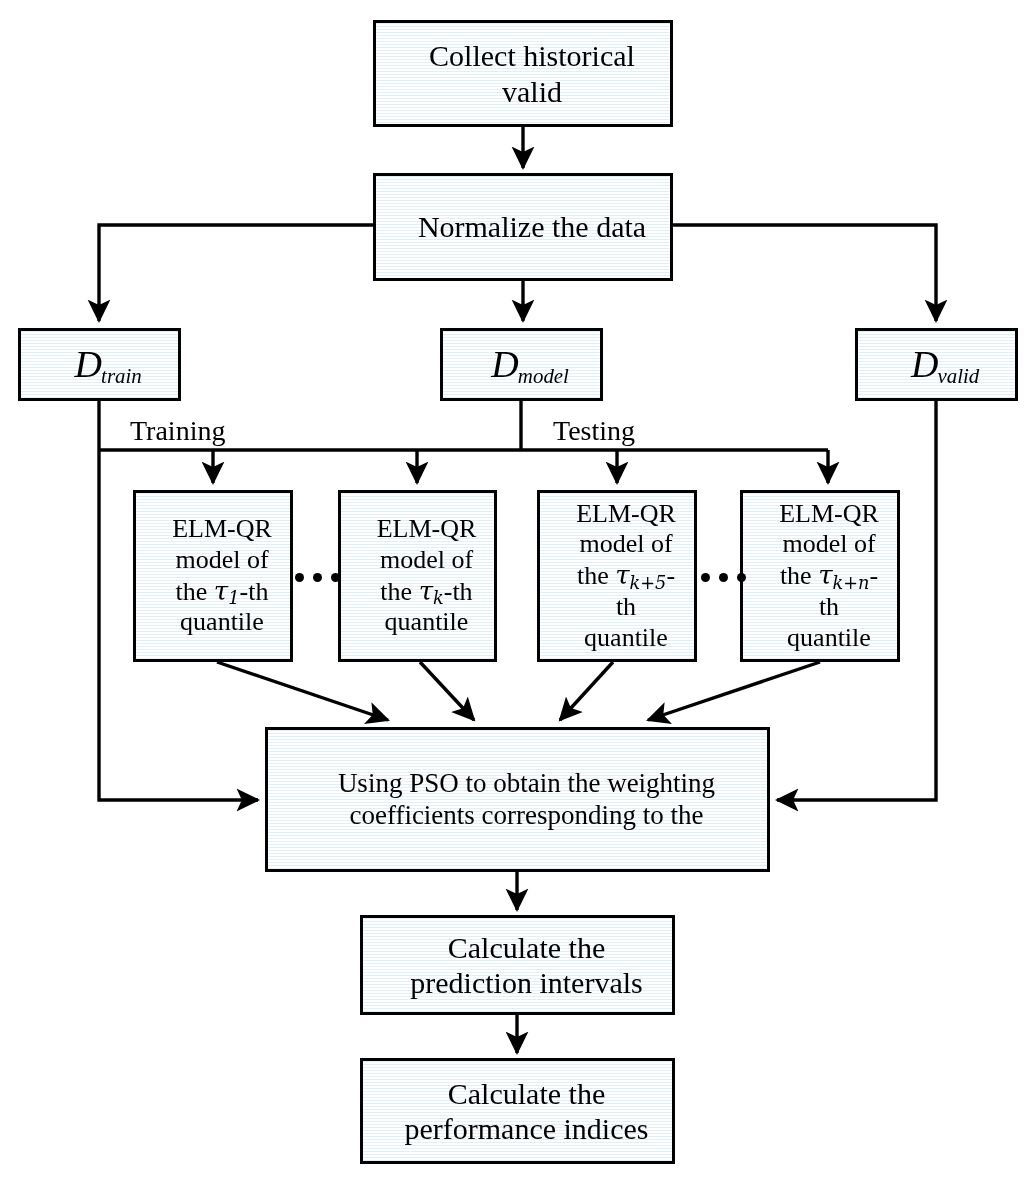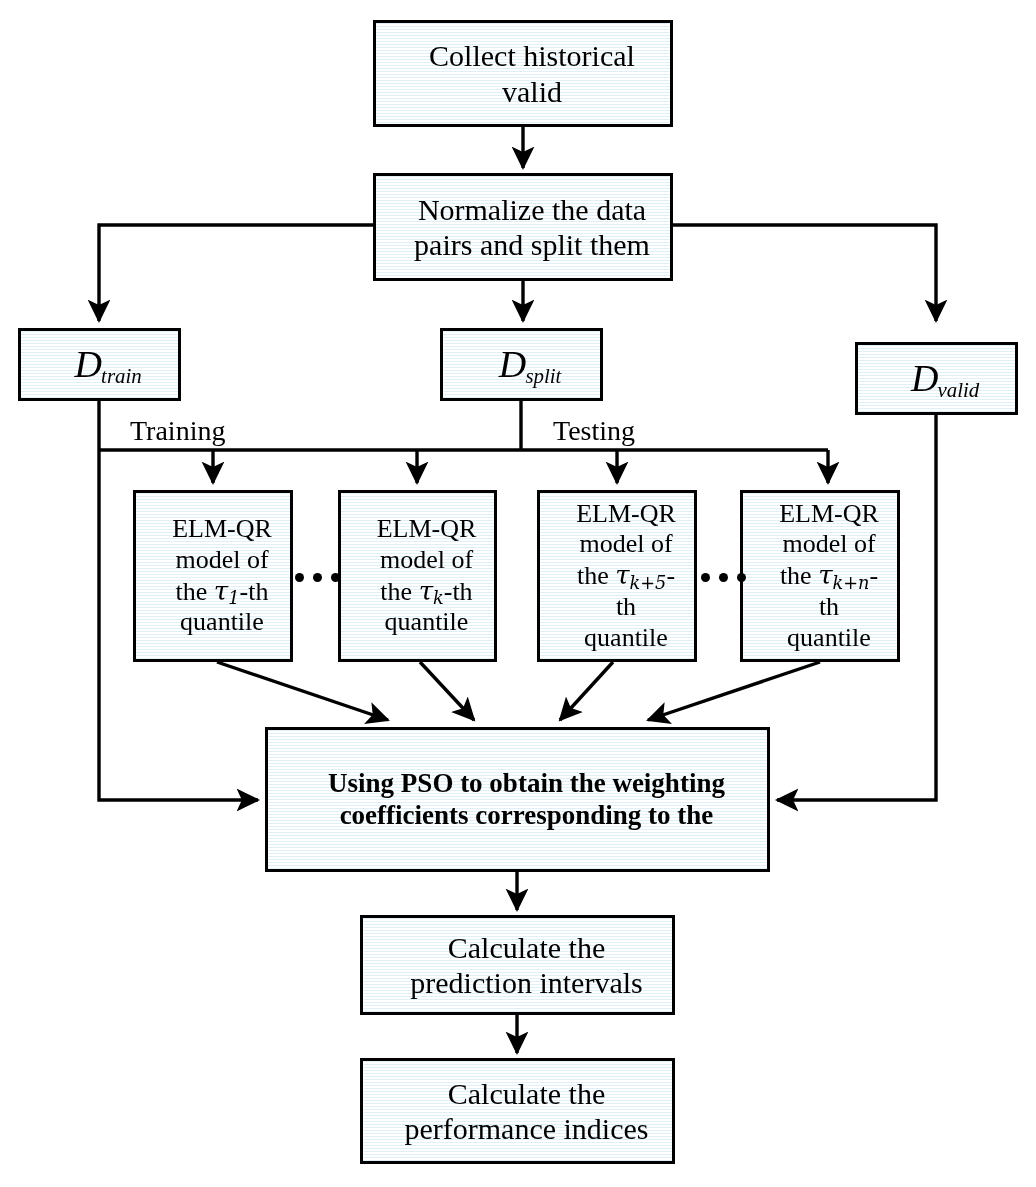--- a/index.html
+++ b/index.html
@@ -144,37 +144,36 @@
   <div class="node sz-lg" style="left:373px; top:20px; width:300px; height:107px;">
     <span class="txt">
       <span>Collect historical</span><br>
       <span>valid</span>
     </span>
   </div>
 
   <div class="node sz-lg" style="left:373px; top:173px; width:300px; height:108px;">
     <span class="txt">
       <span>Normalize the data</span><br>
-      <span>pairs and split them</span>
     </span>
   </div>
 
   <div class="node" style="left:18px; top:328px; width:163px; height:73px;">
     <span class="txt dvar">
       <span>D</span><sub>train</sub>
     </span>
   </div>
 
   <div class="node" style="left:440px; top:328px; width:163px; height:73px;">
     <span class="txt dvar">
-      <span>D</span><sub>split</sub>
-    </span>
-  </div>
-
-  <div class="node" style="left:855px; top:342px; width:163px; height:73px;">
+      <span>D</span><sub>model</sub>
+    </span>
+  </div>
+
+  <div class="node" style="left:855px; top:328px; width:163px; height:73px;">
     <span class="txt dvar">
       <span>D</span><sub>valid</sub>
     </span>
   </div>
 
   <div class="label-text" style="left:110px; top:415px;">Training</div>
   <div class="label-text" style="left:533px; top:415px;">Testing</div>
 
   <div class="node elm" style="left:133px; top:490px; width:160px; height:172px;">
     <span class="txt">
@@ -217,21 +216,21 @@
 
   <div class="node elm" style="left:740px; top:490px; width:160px; height:172px;">
     <span class="txt">
       <span>ELM-QR</span><br>
       <span>model of</span><br>
       <span>the </span><span class="tau"><span>τ</span><sub>k+n</sub></span><span>-th</span><br>
       <span>quantile</span>
     </span>
   </div>
 
-  <div class="node sz-md" style="left:265px; top:727px; width:505px; height:145px;font-weight:bold;">
+  <div class="node sz-md" style="left:265px; top:727px; width:505px; height:145px;">
     <span class="txt">
       <span>Using PSO to obtain the weighting</span><br>
       <span>coefficients corresponding to the</span><br>
     </span>
   </div>
 
   <div class="node sz-lg" style="left:360px; top:915px; width:315px; height:100px;">
     <span class="txt">
       <span>Calculate the</span><br>
       <span>prediction intervals</span>

